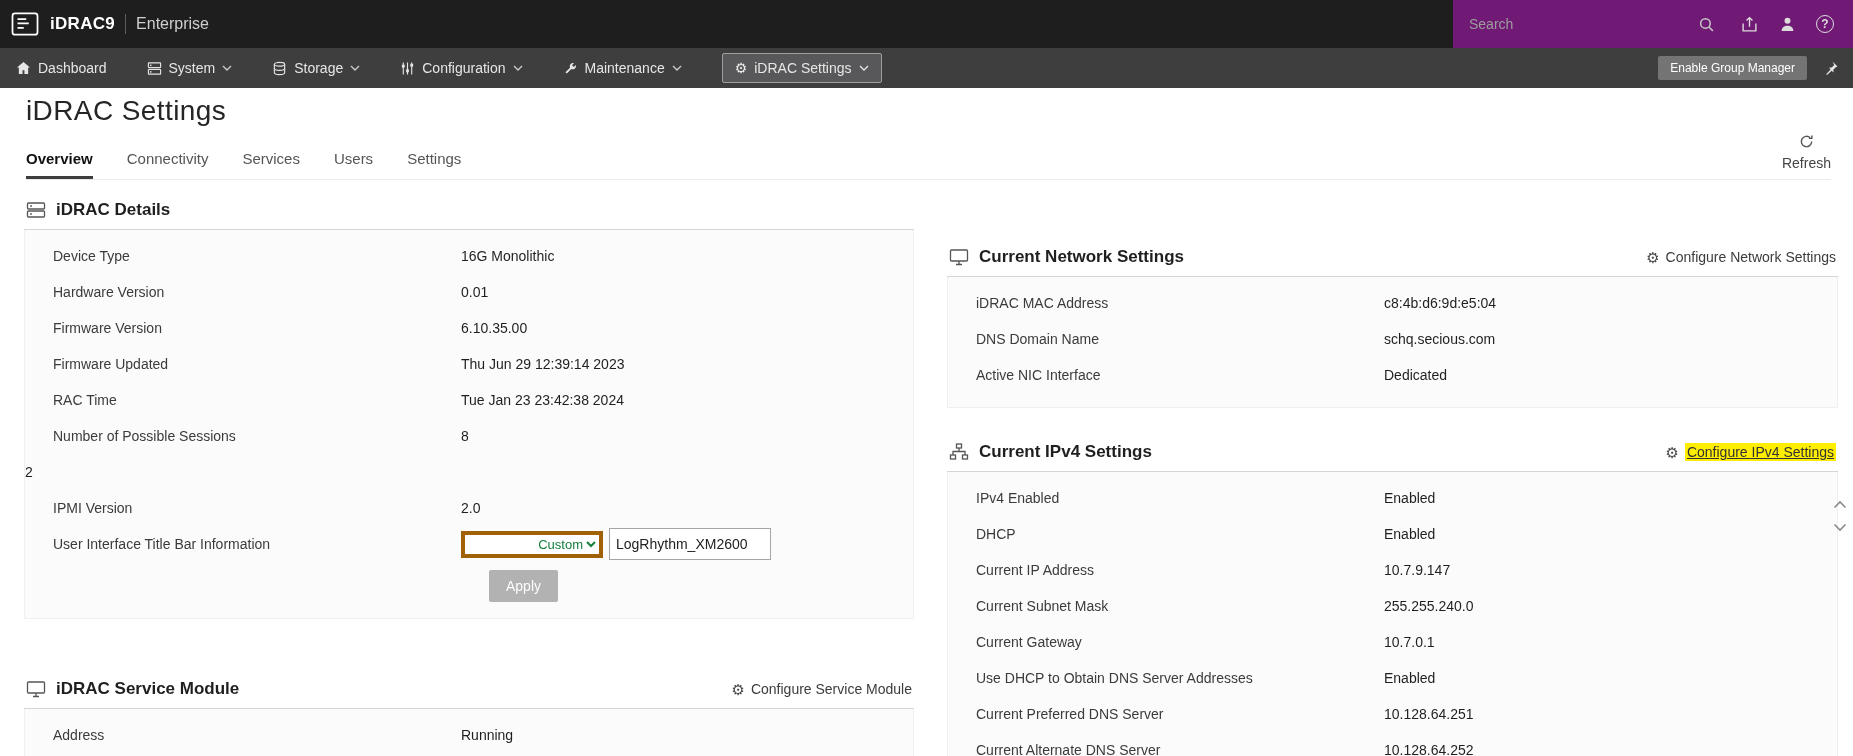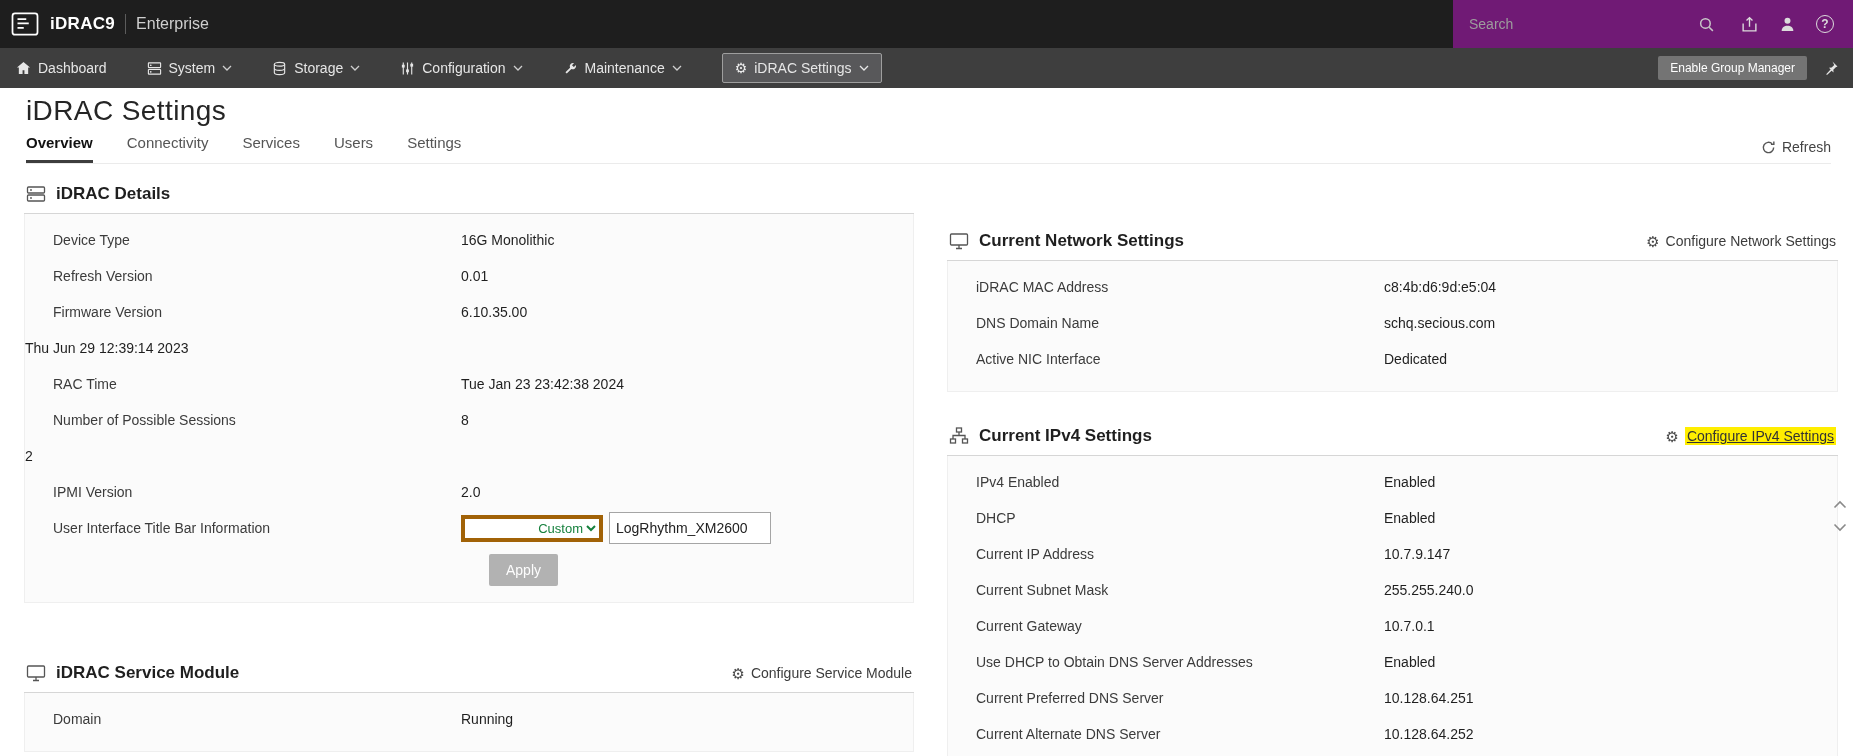--- a/index.html
+++ b/index.html
@@ -93,21 +93,21 @@
     border-bottom: 1px solid #ebebeb;
   }
   .tabs { display: flex; gap: 34px; }
   .tab {
     font-size: 15px; color: #555; padding-bottom: 9px; cursor: pointer;
     border-bottom: 3px solid transparent;
   }
   .tab.active { color: #111; font-weight: bold; border-bottom-color: #3d3d3d; }
   .refresh-link {
     display: flex; align-items: center; gap: 6px;
-    color: #444; font-size: 14px; padding-bottom: 8px; cursor: pointer;
+    color: #444; font-size: 14px; padding-bottom: 8px; cursor: pointer; flex-direction: column;
   }
 
   
   .columns { display: flex; gap: 33px; margin: 12px 15px 0 24px; }
   .col-left { width: 890px; }
   .col-right { flex: 1; margin-top: 47px; }
   .panel-header {
     display: flex; align-items: center; gap: 10px;
     padding: 8px 2px 9px 2px;
     border-bottom: 1px solid #d6d6d6;
@@ -328,28 +328,29 @@
             </svg>
           </span>
           <span class="panel-title">iDRAC Details</span>
         </div>
         <div class="panel-body">
           <div class="row">
             <span class="lbl">Device Type</span>
             <span class="val">16G Monolithic</span>
           </div>
           <div class="row">
-            <span class="lbl">Refresh Version</span>
+            <span class="lbl">Hardware Version</span>
             <span class="val">0.01</span>
           </div>
           <div class="row">
             <span class="lbl">Firmware Version</span>
             <span class="val">6.10.35.00</span>
           </div>
           <div class="row">
+            <span class="lbl">Firmware Updated</span>
             <span class="val">Thu Jun 29 12:39:14 2023</span>
           </div>
           <div class="row">
             <span class="lbl">RAC Time</span>
             <span class="val">Tue Jan 23 23:42:38 2024</span>
           </div>
           <div class="row">
             <span class="lbl">Number of Possible Sessions</span>
             <span class="val">8</span>
           </div>
@@ -384,21 +385,21 @@
             </svg>
           </span>
           <span class="panel-title">iDRAC Service Module</span>
           <span class="configure-link">
             <span class="gear-glyph">⚙</span>
             <span>Configure Service Module</span>
           </span>
         </div>
         <div class="panel-body">
           <div class="row">
-            <span class="lbl">Domain</span>
+            <span class="lbl">Address</span>
             <span class="val">Running</span>
           </div>
         </div>
       </section>
 
     </div>
 
     <div class="col-right">
 
       <section class="panel mb-right">

